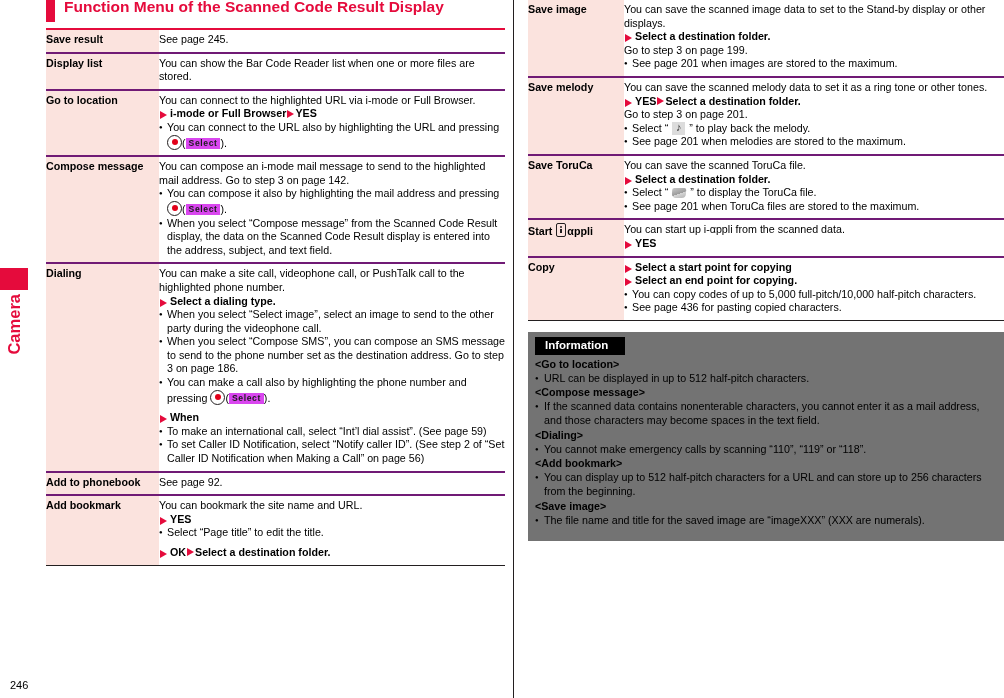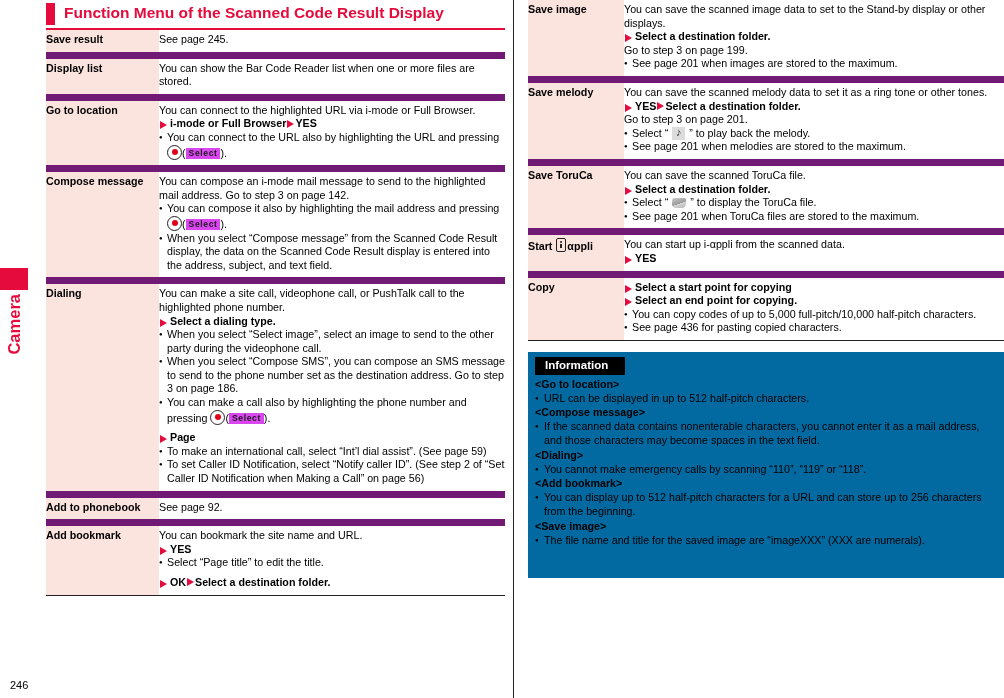--- a/index.html
+++ b/index.html
@@ -33,42 +33,42 @@
   }
 
   
   .col-left{position:absolute;left:46px;top:0;width:459px;}
   .col-right{position:absolute;left:528px;top:0;width:476px;}
 
   
   .heading{
     position:relative;
     height:28px;
-    display:flex;align-items:center;
+    display:flex;
     border-bottom:2px solid #e50b3c;
     margin-bottom:0;
   }
   .heading .tick{
     width:9px;height:22px;background:#e50b3c;flex:0 0 auto;margin-right:9px;
   }
   .heading .htext{
     font-size:15.5px;font-weight:bold;color:#e50b3c;
     line-height:1;
     position:relative;top:-1px;
   }
 
   
   table.fn{
     border-collapse:collapse;
     width:100%;
     table-layout:fixed;
   }
   table.fn td{
     vertical-align:top;
-    border-bottom:7px solid #701a75;
+    border-bottom:2px solid #701a75;
     padding:3px 0 5px 0;
   }
   table.fn tr:last-child td{border-bottom:1px solid #231f20;}
   td.term{
     background:#fbe3de;
     font-weight:bold;
     font-size:10.7px;
     padding-left:5px;
     padding-right:3px;
     line-height:13.5px;
@@ -187,22 +187,22 @@
     width:14px;height:10px;
     position:relative;vertical-align:-2px;margin:0 1px;
     background:linear-gradient(160deg,#c9c9c9 0%,#9b9b9b 55%,#d6d6d6 56%,#b5b5b5 100%);
     border-radius:2px 2px 4px 4px;
     transform:skewX(-4deg);
   }
 
   
   .infobox{
     margin-top:11px;
-    background:#0369a1;
-    padding:5px 7px 31px 7px;
+    background:#737373;
+    padding:5px 7px 14px 7px;
     font-size:10.7px;
     line-height:13.8px;
   }
   .infobox .infohdr{
     display:inline-block;
     background:#000000;
     color:#ffffff;
     font-weight:bold;
     font-size:11.5px;
     padding:2px 17px 3px 10px;
@@ -281,21 +281,21 @@
             </td>
           </tr>
           <tr>
             <td class="term">Dialing</td>
             <td class="desc">
               <span class="ln">You can make a site call, videophone call, or PushTalk call to the highlighted phone number.</span>
               <span class="arrow">Select a dialing type.</span>
               <span class="bul">When you select “Select image”, select an image to send to the other party during the videophone call.</span>
               <span class="bul">When you select “Compose SMS”, you can compose an SMS message to send to the phone number set as the destination address. Go to step 3 on page 186.</span>
               <span class="bul">You can make a call also by highlighting the phone number and pressing <span class="keyround"></span>(<span class="softkey">Select</span>).</span>
-              <span class="arrow" style="margin-top:6px;">Page</span>
+              <span class="arrow" style="margin-top:6px;">When</span>
               <span class="bul">To make an international call, select “Int’l dial assist”. (See page 59)</span>
               <span class="bul">To set Caller ID Notification, select “Notify caller ID”. (See step 2 of “Set Caller ID Notification when Making a Call” on page 56)</span>
             </td>
           </tr>
           <tr>
             <td class="term">Add to phonebook</td>
             <td class="desc">
               <span class="ln">See page 92.</span>
             </td>
           </tr>

